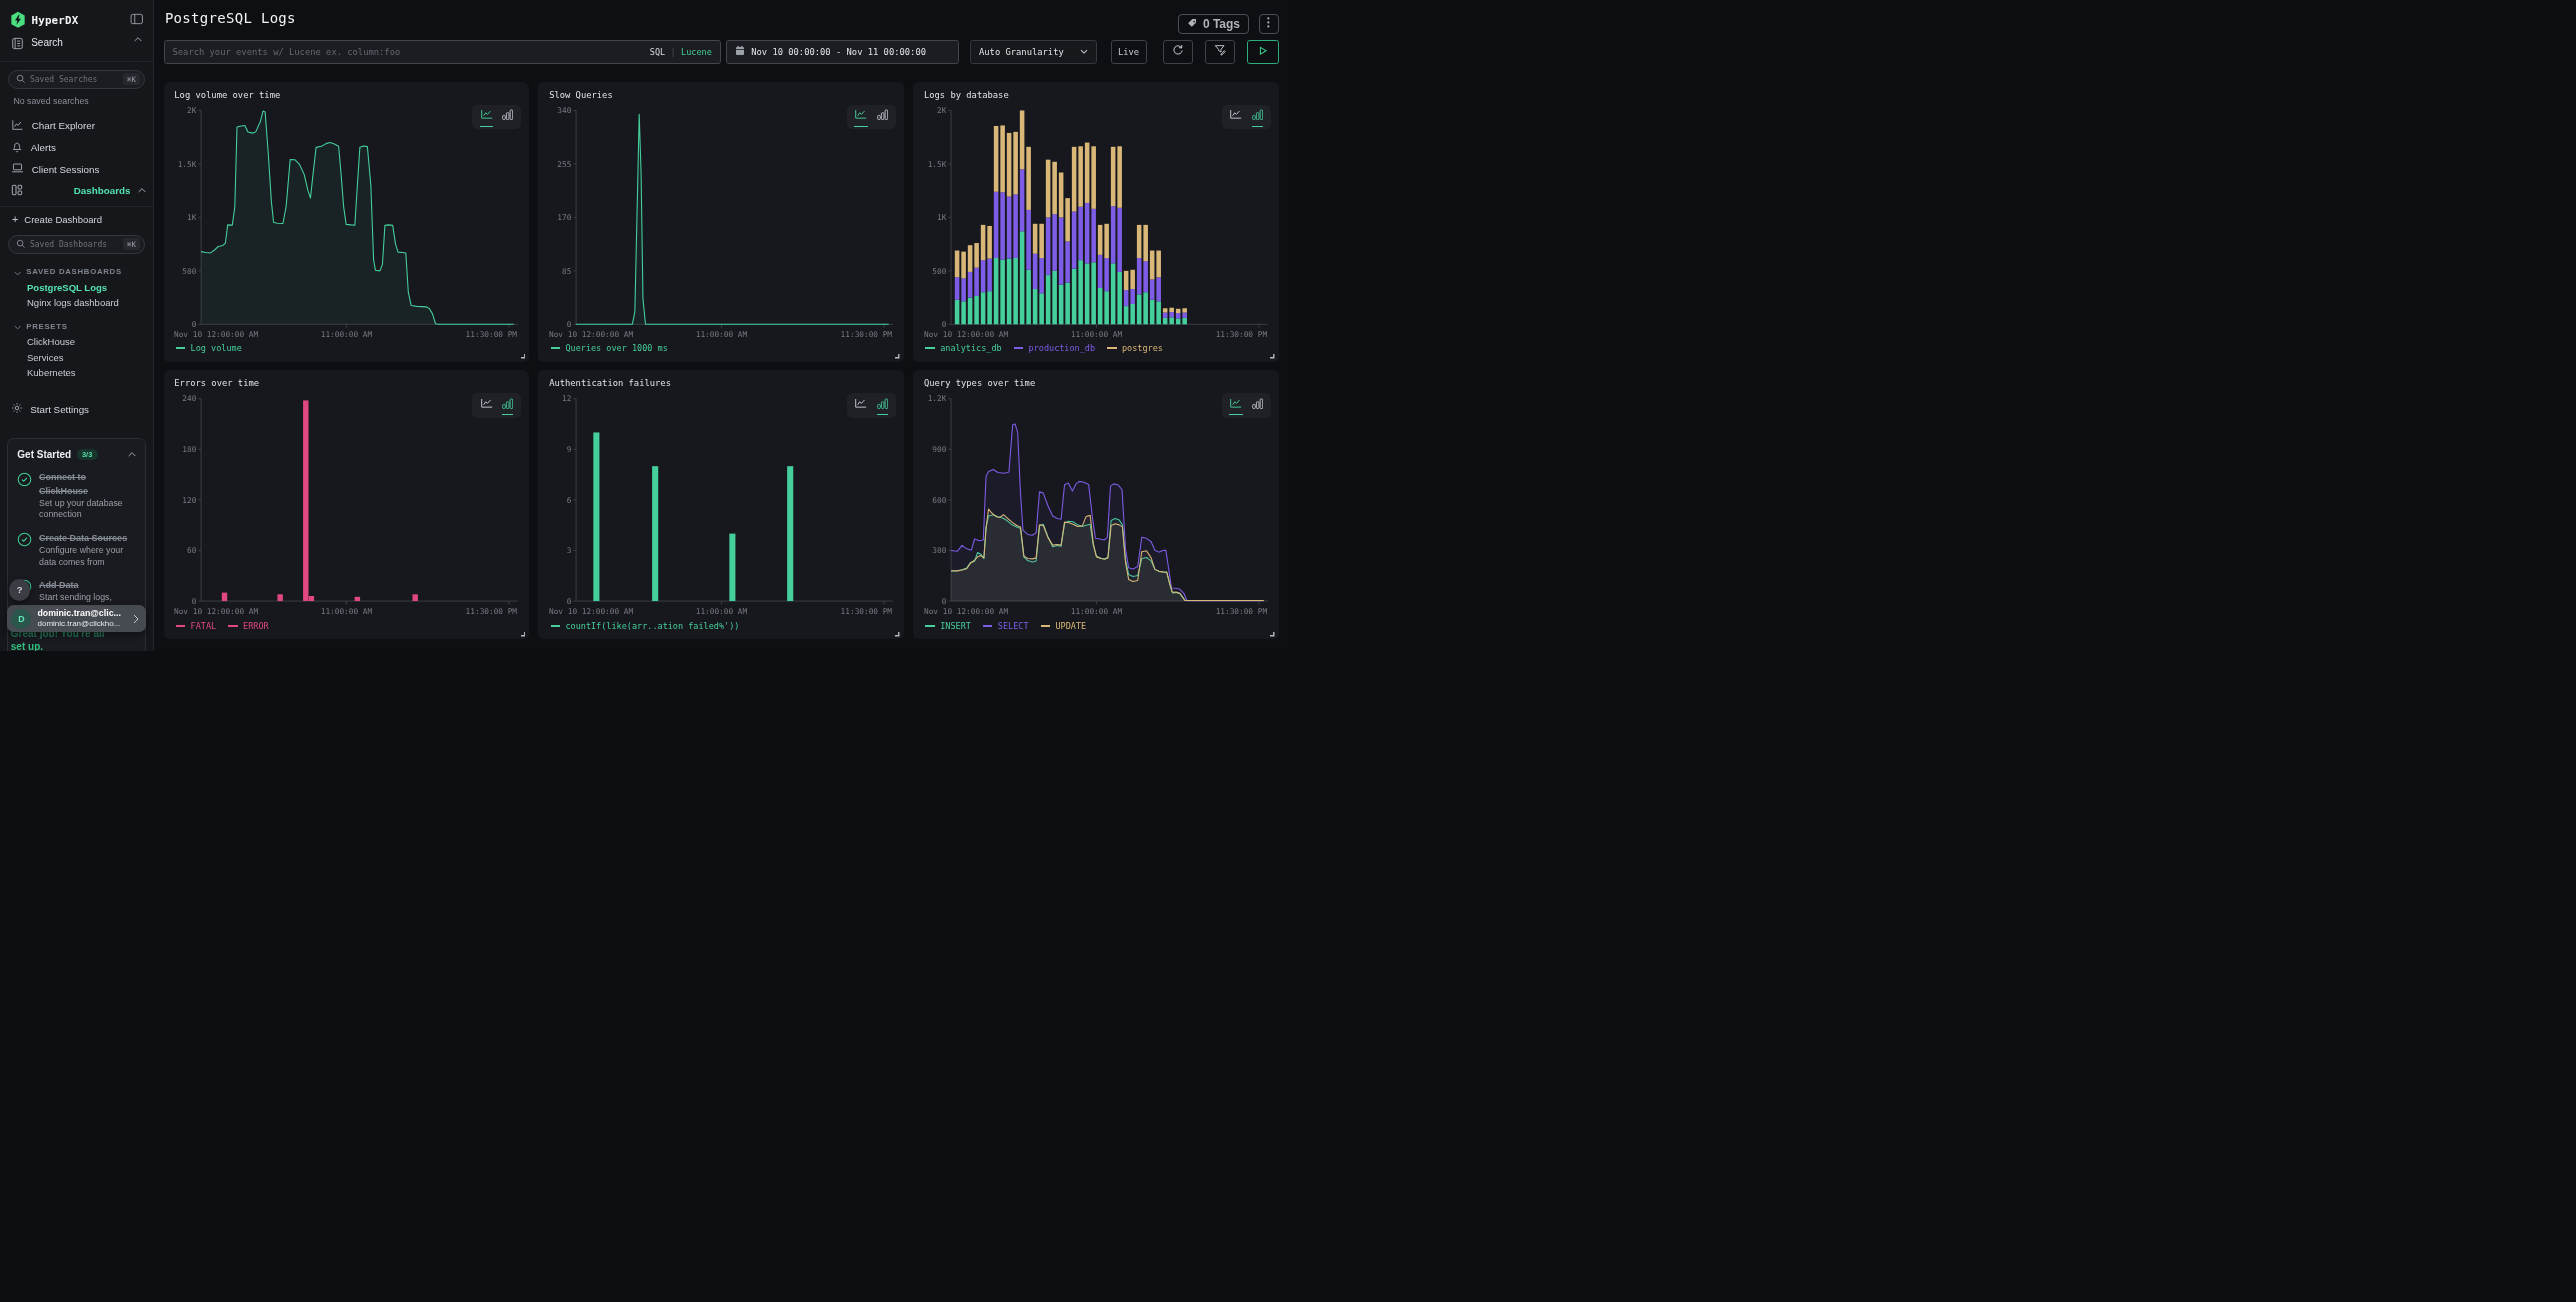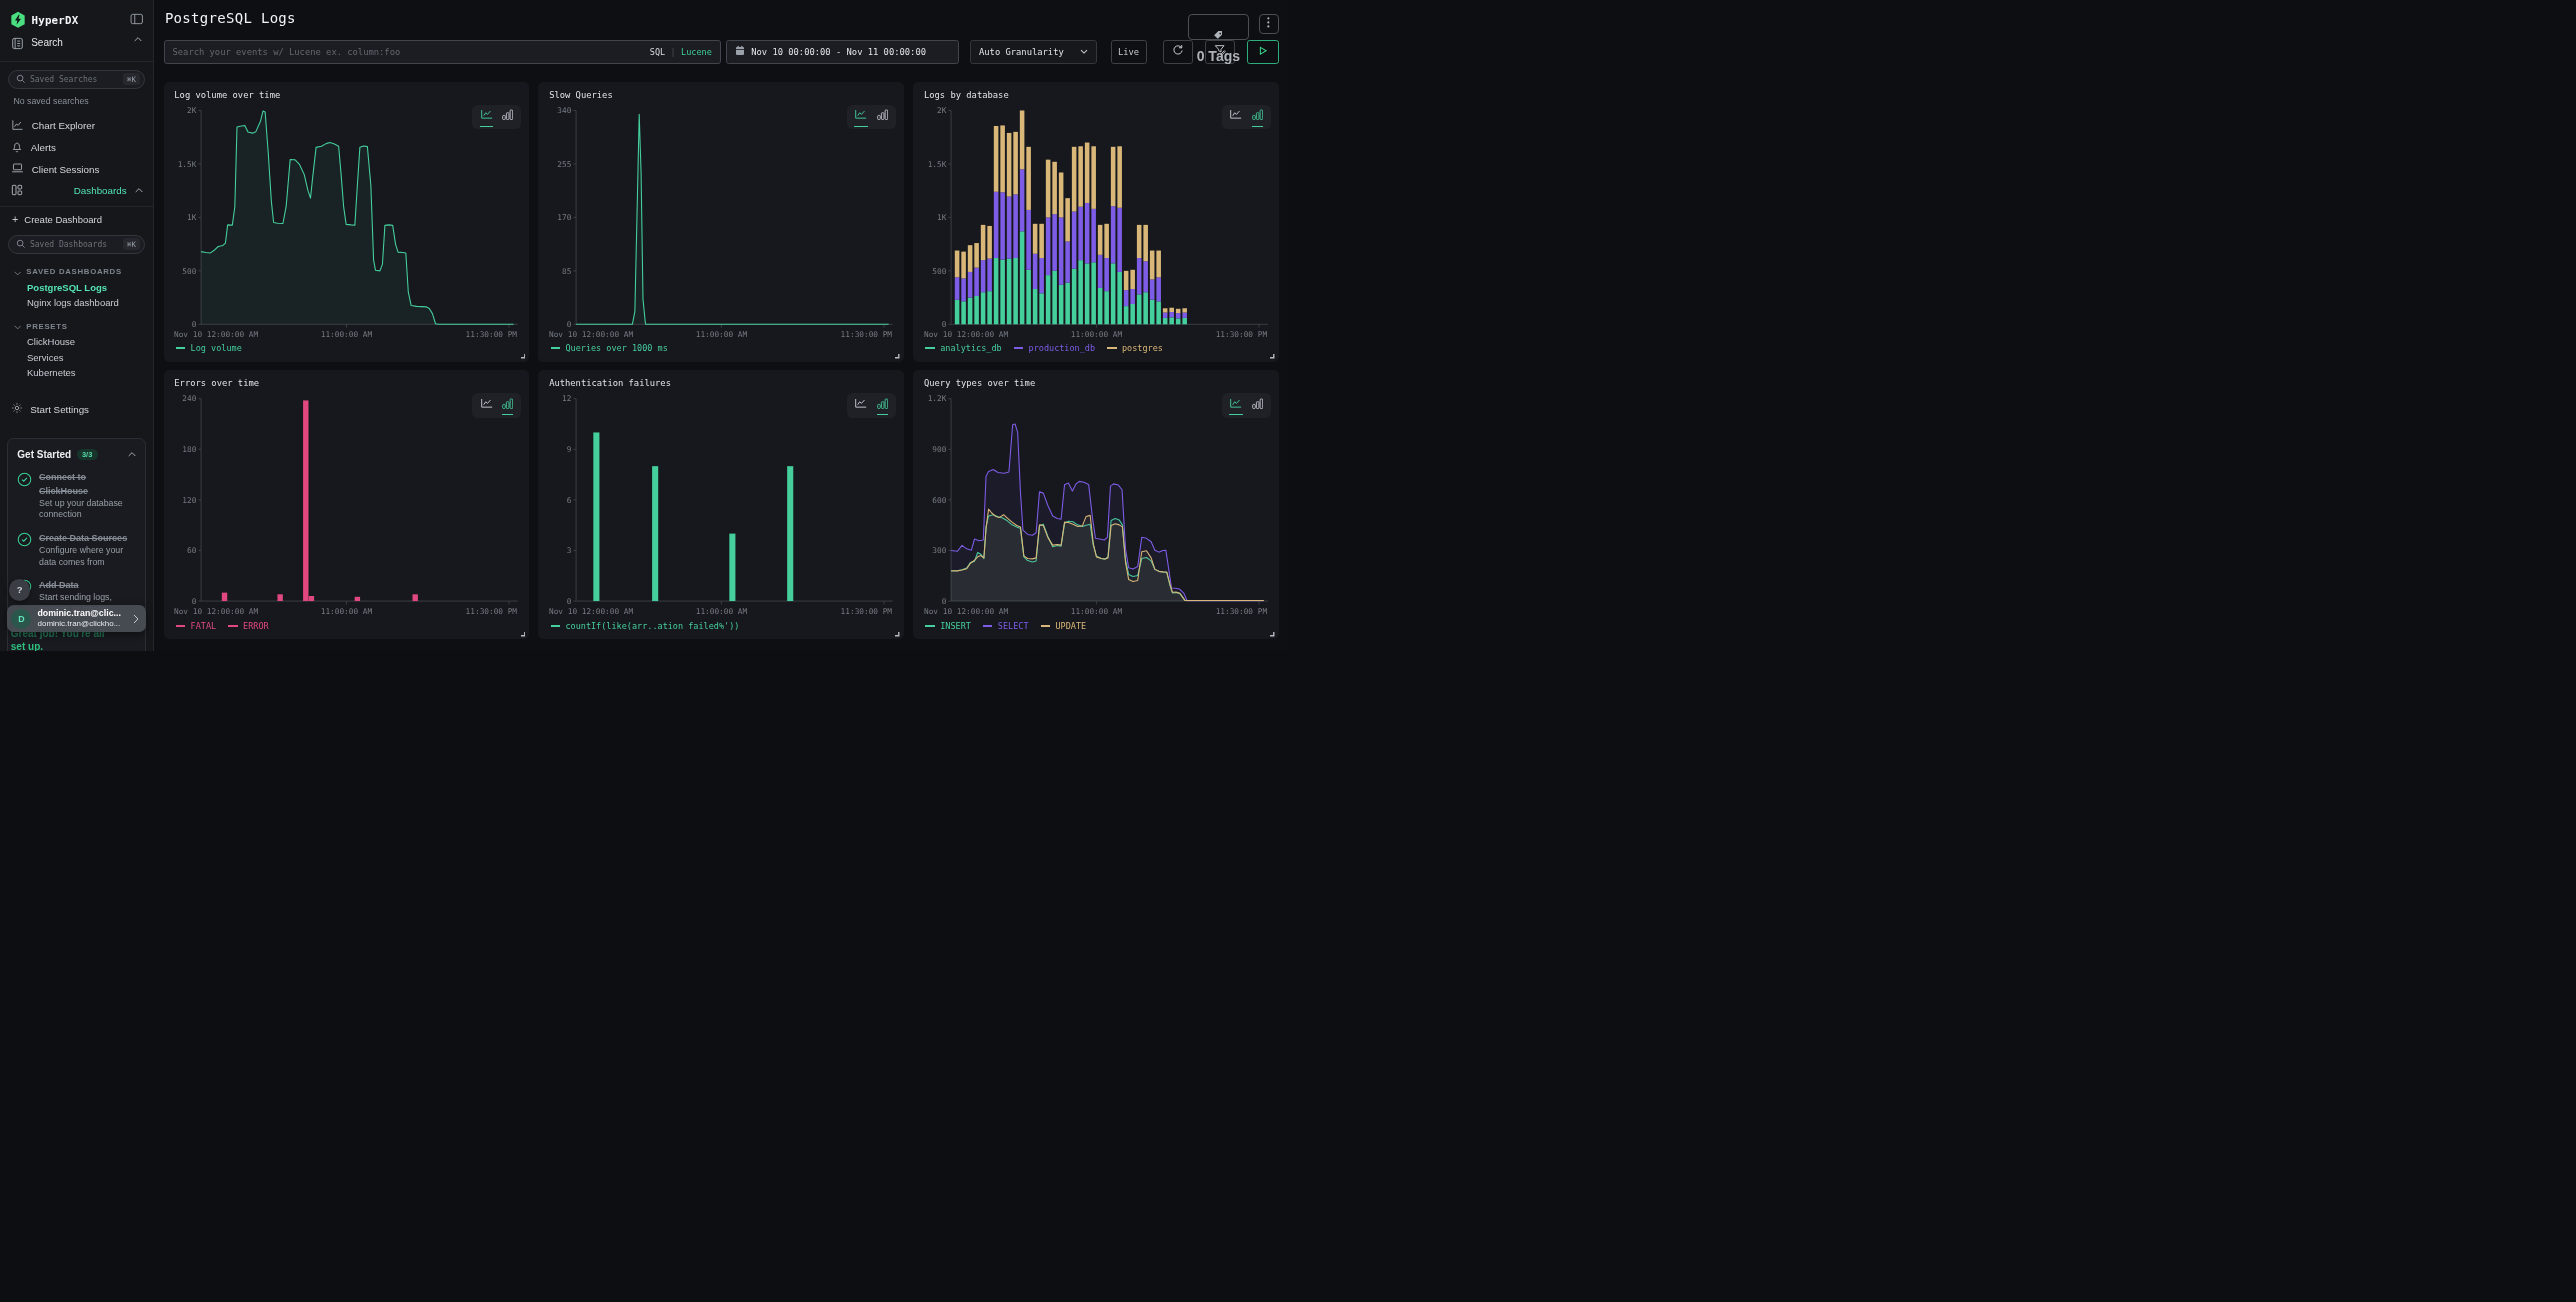--- a/index.html
+++ b/index.html
@@ -22,21 +22,21 @@
     background:#1b1d22; border:0.7px solid #33363c; border-radius:9.5px; padding:0 4px 0 6.8px; }
   .pill-input input { flex:1; min-width:0; background:transparent; border:none; outline:none;
     font-family:"DejaVu Sans Mono", monospace; font-size:8px; color:#c9cdd3; }
   .pill-input input::placeholder { color:#6d7279; }
   .kbd { background:#26282e; color:#9aa0a8; border-radius:2.7px; font-size:7.4px; padding:1.4px 4px;
     font-family:"DejaVu Sans Mono", monospace; }
   .muted-note { font-size:8.8px; color:#8b919a; margin:6.8px 0 0 5.4px; }
   .nav-list { margin-top:9.5px; }
   .nav-row { display:flex; align-items:center; gap:8px; height:21.6px; padding:0 10.8px; cursor:pointer; }
   .nav-row .nlabel { font-size:9.8px; color:#d3d6db; }
-  .nav-row.active .nlabel { color:#54e3b2; font-weight:400;padding-left:43px; }
+  .nav-row.active .nlabel { color:#54e3b2; font-weight:700;padding-left:43px; }
   .nav-row .chev { margin-left:auto; display:flex; }
   .create-row { display:flex; align-items:center; gap:6px; height:27px; padding:0 12px; cursor:pointer; }
   .create-row .plus { color:#c3c7cd; font-size:10.8px; line-height:1; }
   .create-row .nlabel { font-size:9.5px; color:#d3d6db; }
   .section-label { display:flex; align-items:center; gap:5.4px; padding:0 10.8px 0 13.5px; height:15px; margin-top:10.8px; cursor:pointer; }
   .section-label span.txt { font-size:7.8px; font-weight:700; letter-spacing:0.7px; color:#7f858e; }
   .dash-item { display:flex; align-items:center; height:15.6px; padding-left:27px; font-size:9.5px; color:#c9cdd3; cursor:pointer; }
   .dash-item.active { color:#54e3b2; font-weight:600; }
   .team-row { display:flex; align-items:center; gap:7.4px; height:23px; padding:0 10.8px; margin-top:17.6px; cursor:pointer; }
   .team-row .nlabel { font-size:9.8px; color:#d3d6db; }
@@ -64,23 +64,23 @@
     font-weight:700; font-size:8.8px; display:flex; align-items:center; justify-content:center; }
   .chip-name { font-size:8.8px; font-weight:700; color:#ffffff; line-height:1.25; white-space:nowrap; }
   .chip-mail { font-size:8px; color:#e6e8eb; line-height:1.2; white-space:nowrap; }
   .chip-chev { margin-left:auto; display:flex; }
 
   
   #main { flex:1; position:relative; background:#0e0f12; padding:0 9.5px; }
   .page-title { font-family:"DejaVu Sans Mono", monospace; font-weight:500; font-size:14px;
     color:#f2f3f5; letter-spacing:0.3px; margin:9.5px 0 0 1.4px; }
   .tags-row { position:absolute; top:13.5px; right:9.5px; display:flex; gap:9.5px; }
-  .tags-btn { display:flex; align-items:center; gap:5.4px; height:20px; padding:12px 8px;
+  .tags-btn { display:flex; align-items:center; gap:5.4px; height:20px; padding:0 8px;
     background:transparent; border:0.7px solid #4a4e55; border-radius:4px; color:#aeb3ba;
-    font-size:14px; font-weight:600; cursor:pointer;flex-direction:column; }
+    font-size:12px; font-weight:600; cursor:pointer; }
   .kebab-btn { width:20px; height:20px; background:transparent; border:0.7px solid #4a4e55;
     border-radius:4px; display:flex; align-items:center; justify-content:center; cursor:pointer; }
 
   .toolbar { display:flex; align-items:stretch; height:24px; margin-top:14px; }
   .search-box { flex:1; display:flex; align-items:center; background:#1b1d22; border:0.7px solid #41454d;
     border-radius:2.7px; padding:0 8px; gap:6.8px; }
   .search-box input { flex:1; background:transparent; border:none; outline:none;
     font-family:"DejaVu Sans Mono", monospace; font-size:8.8px; color:#dfe2e6; }
   .search-box input::placeholder { color:#63686f; }
   .lang-toggle { display:flex; gap:5.4px; font-family:"DejaVu Sans Mono", monospace; font-size:8.5px; }

